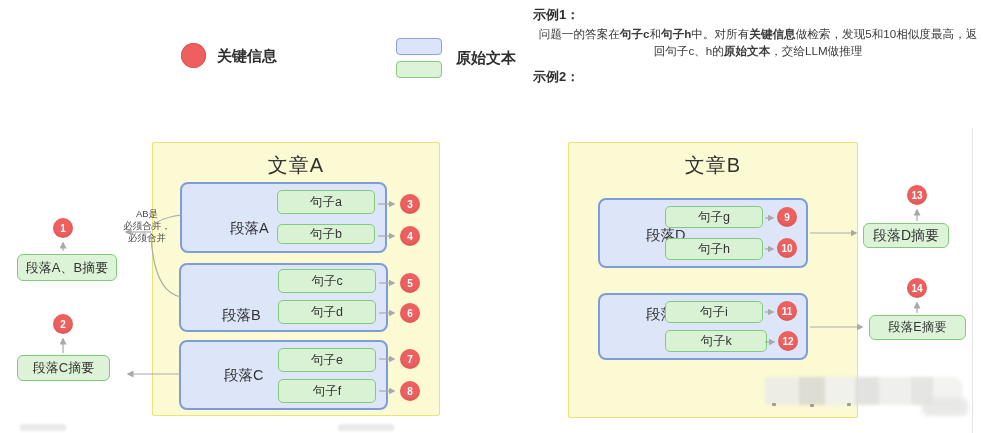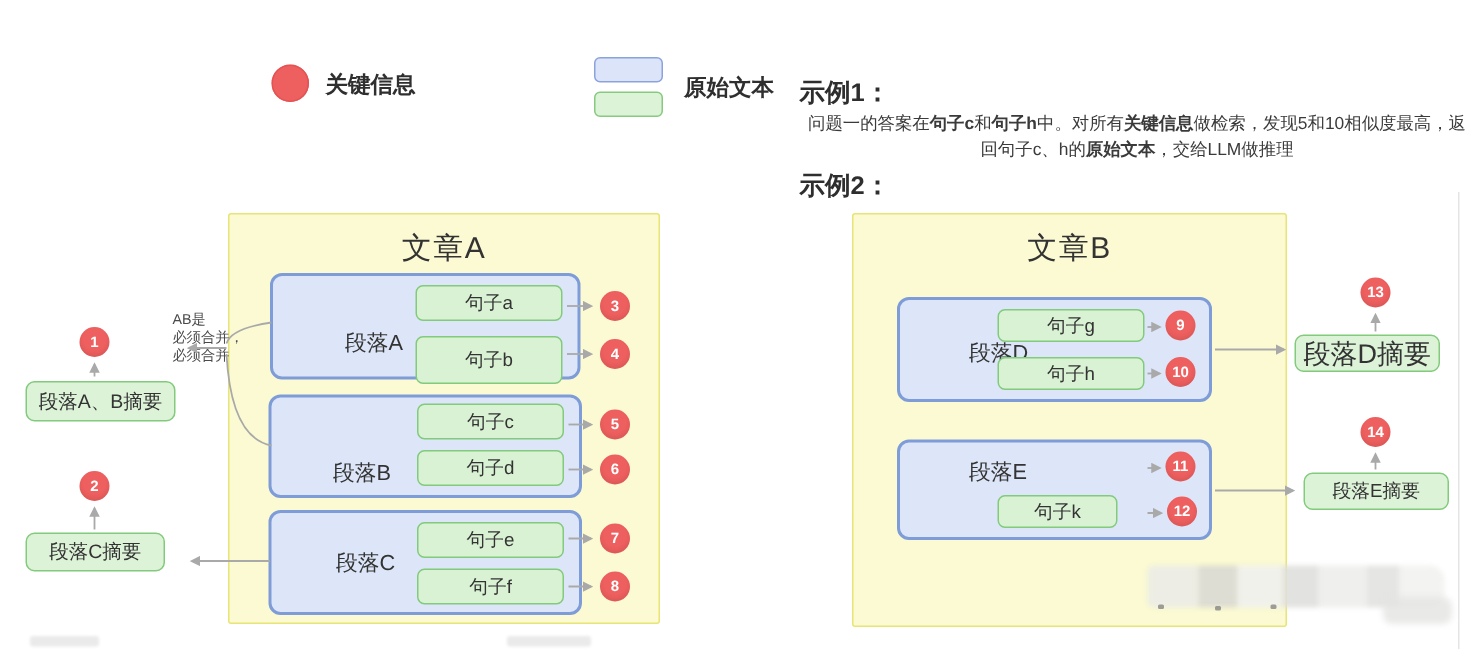--- a/index.html
+++ b/index.html
@@ -7,35 +7,35 @@
         font-family:"Liberation Sans","DejaVu Sans",sans-serif;color:#333;}
   .abs{position:absolute;}
   
   .dot{width:25px;height:25px;border-radius:50%;background:#ee5f5f;box-shadow:inset 0 0 0 1px #e35353;}
   .lg-label{font-size:15px;font-weight:700;color:#2f2f2f;}
   .sw{width:44px;height:15px;border-radius:4px;}
   .sw-blue{background:#dbe4f9;border:1.5px solid #8ba3dc;}
   .sw-green{background:#dcf3d8;border:1.5px solid #86c97f;}
   
   .ex{width:450px;left:533px;}
-  .ex-title{font-size:17px;font-weight:700;color:#2e2e2e;margin-bottom:2px;margin-top:44px;}
+  .ex-title{font-size:13px;font-weight:700;color:#2e2e2e;margin-bottom:2px;}
   .ex-body{font-size:11.6px;line-height:1.45;color:#3a3a3a;text-align:center;}
   .ex-body .b{font-weight:700;}
   
   .ybox{background:#fbfad2;border:1.5px solid #e8e475;border-radius:2px;}
   .ytitle{position:absolute;left:0;right:0;top:9px;text-align:center;font-size:20px;color:#333;letter-spacing:1px;}
   .pbox{background:#dde6f8;border:2px solid #7e9cd8;border-radius:8px;box-sizing:border-box;}
   .plabel{font-size:14.5px;font-weight:500;color:#333;margin-left:34px;}
   .sbox{background:#d9f2d4;border:1.5px solid #82ca7c;border-radius:5px;box-sizing:border-box;
         display:flex;align-items:center;justify-content:center;font-size:12.5px;color:#333;}
   .sumbox{background:#ddf3d8;border:1.5px solid #82ca7c;border-radius:6px;box-sizing:border-box;
         display:flex;align-items:center;justify-content:center;font-size:13px;color:#333;}
   .circle{width:20px;height:20px;border-radius:50%;background:#ee5f5f;box-shadow:inset 0 -2px 3px rgba(0,0,0,.08);
         display:flex;align-items:center;justify-content:center;font-size:10px;font-weight:700;color:#fff;}
-  .note{font-size:9.5px;line-height:12px;color:#4a4a4a;}
+  .note{font-size:9.5px;line-height:12px;color:#4a4a4a;text-align:center;}
   
   .wm{filter:blur(1.8px);display:flex;}
   .wm span{height:100%;display:inline-block;}
   .speck{width:4px;height:3px;background:#777;border-radius:1px;opacity:.7;}
   .remnant{background:#d9d9d9;opacity:.55;filter:blur(1px);border-radius:2px;}
   .vline{width:1px;background:#e5e5e5;}
   svg.links{position:absolute;left:0;top:0;pointer-events:none;}
 </style>
 </head>
 <body>
@@ -60,21 +60,21 @@
     <div class="ytitle">文章A</div>
   </div>
   <div class="abs pbox" style="left:180px;top:182px;width:207px;height:71px"></div>
   <div class="abs pbox" style="left:179px;top:263px;width:209px;height:69px"></div>
   <div class="abs pbox" style="left:179px;top:340px;width:209px;height:70px"></div>
   <span class="abs plabel" style="left:196px;top:219px">段落A</span>
   <span class="abs plabel" style="left:188px;top:306px">段落B</span>
   <span class="abs plabel" style="left:190px;top:366px">段落C</span>
 
   <div class="abs sbox" style="left:277px;top:190px;width:98px;height:24px">句子a</div>
-  <div class="abs sbox" style="left:277px;top:224px;width:98px;height:32px">句子b</div>
+  <div class="abs sbox" style="left:277px;top:224px;width:98px;height:20px">句子b</div>
   <div class="abs sbox" style="left:278px;top:269px;width:98px;height:24px">句子c</div>
   <div class="abs sbox" style="left:278px;top:300px;width:98px;height:24px">句子d</div>
   <div class="abs sbox" style="left:278px;top:348px;width:98px;height:24px">句子e</div>
   <div class="abs sbox" style="left:278px;top:379px;width:98px;height:24px">句子f</div>
 
   <div class="abs circle" style="left:400px;top:194px">3</div>
   <div class="abs circle" style="left:400px;top:226px">4</div>
   <div class="abs circle" style="left:400px;top:273px">5</div>
   <div class="abs circle" style="left:400px;top:303px">6</div>
   <div class="abs circle" style="left:400px;top:349px">7</div>
@@ -83,39 +83,40 @@
   <div class="abs ybox" style="left:568px;top:142px;width:288px;height:274px">
     <div class="ytitle">文章B</div>
   </div>
   <div class="abs pbox" style="left:598px;top:198px;width:210px;height:70px"></div>
   <div class="abs pbox" style="left:598px;top:293px;width:210px;height:67px"></div>
   <span class="abs plabel" style="left:612px;top:226px">段落D</span>
   <span class="abs plabel" style="left:612px;top:305px">段落E</span>
 
   <div class="abs sbox" style="left:665px;top:206px;width:98px;height:22px">句子g</div>
   <div class="abs sbox" style="left:665px;top:238px;width:98px;height:22px">句子h</div>
-  <div class="abs sbox" style="left:665px;top:330px;width:80px;height:22px">句子k</div>
+  <div class="abs sbox" style="left:665px;top:301px;width:98px;height:22px">句子i</div>
+  <div class="abs sbox" style="left:665px;top:330px;width:102px;height:22px">句子k</div>
 
   <div class="abs circle" style="left:777px;top:207px">9</div>
   <div class="abs circle" style="left:777px;top:238px">10</div>
   <div class="abs circle" style="left:777px;top:301px">11</div>
   <div class="abs circle" style="left:778px;top:331px">12</div>
 
   <div class="abs circle" style="left:53px;top:218px">1</div>
   <div class="abs sumbox" style="left:17px;top:254px;width:100px;height:27px">段落A、B摘要</div>
   <div class="abs circle" style="left:53px;top:314px">2</div>
   <div class="abs sumbox" style="left:17px;top:355px;width:93px;height:26px">段落C摘要</div>
   <div class="abs note" style="left:115px;top:208px;width:64px">
     <div>AB是</div>
     <div>必须合并，</div>
     <div>必须合并</div>
   </div>
 
   <div class="abs circle" style="left:907px;top:185px">13</div>
-  <div class="abs sumbox" style="left:863px;top:223px;width:97px;height:25px;font-size:18px">段落D摘要</div>
+  <div class="abs sumbox" style="left:863px;top:223px;width:86px;height:25px;font-size:14px">段落D摘要</div>
   <div class="abs circle" style="left:907px;top:278px">14</div>
   <div class="abs sumbox" style="left:869px;top:315px;width:97px;height:25px;font-size:12.5px">段落E摘要</div>
 
   <svg class="links" width="983" height="433" viewBox="0 0 983 433">
     <defs>
       <marker id="ah" markerWidth="7" markerHeight="7" refX="5.5" refY="3.5" orient="auto" markerUnits="userSpaceOnUse">
         <path d="M0,0 L7,3.5 L0,7 Z" fill="#a9a9a9"></path>
       </marker>
     </defs>
     <g stroke="#a9a9a9" stroke-width="1.2" fill="none">

